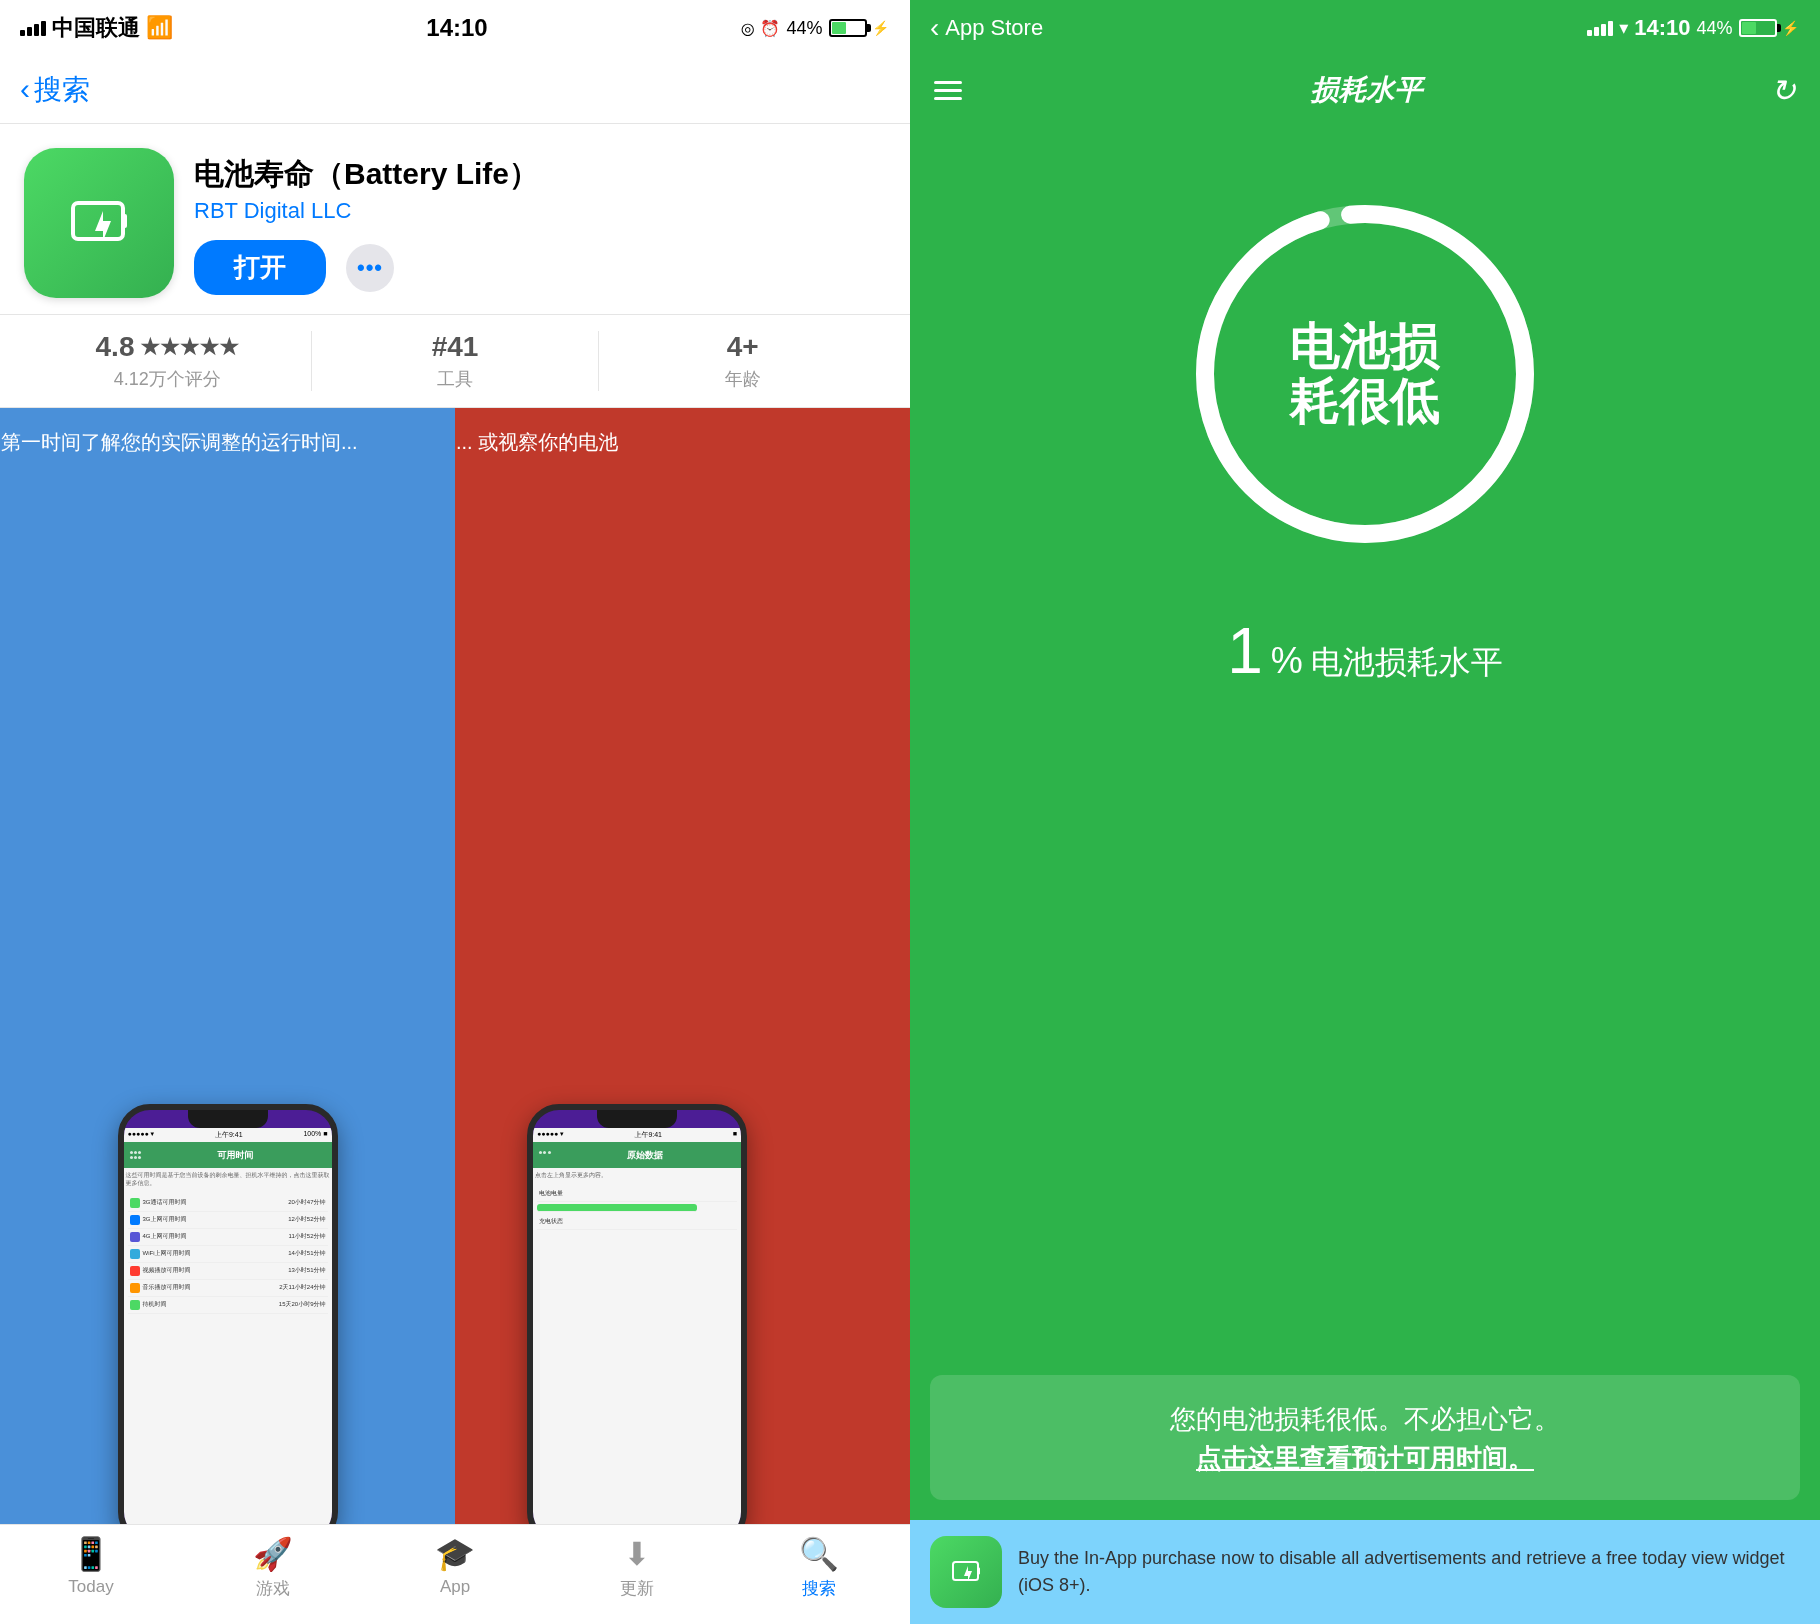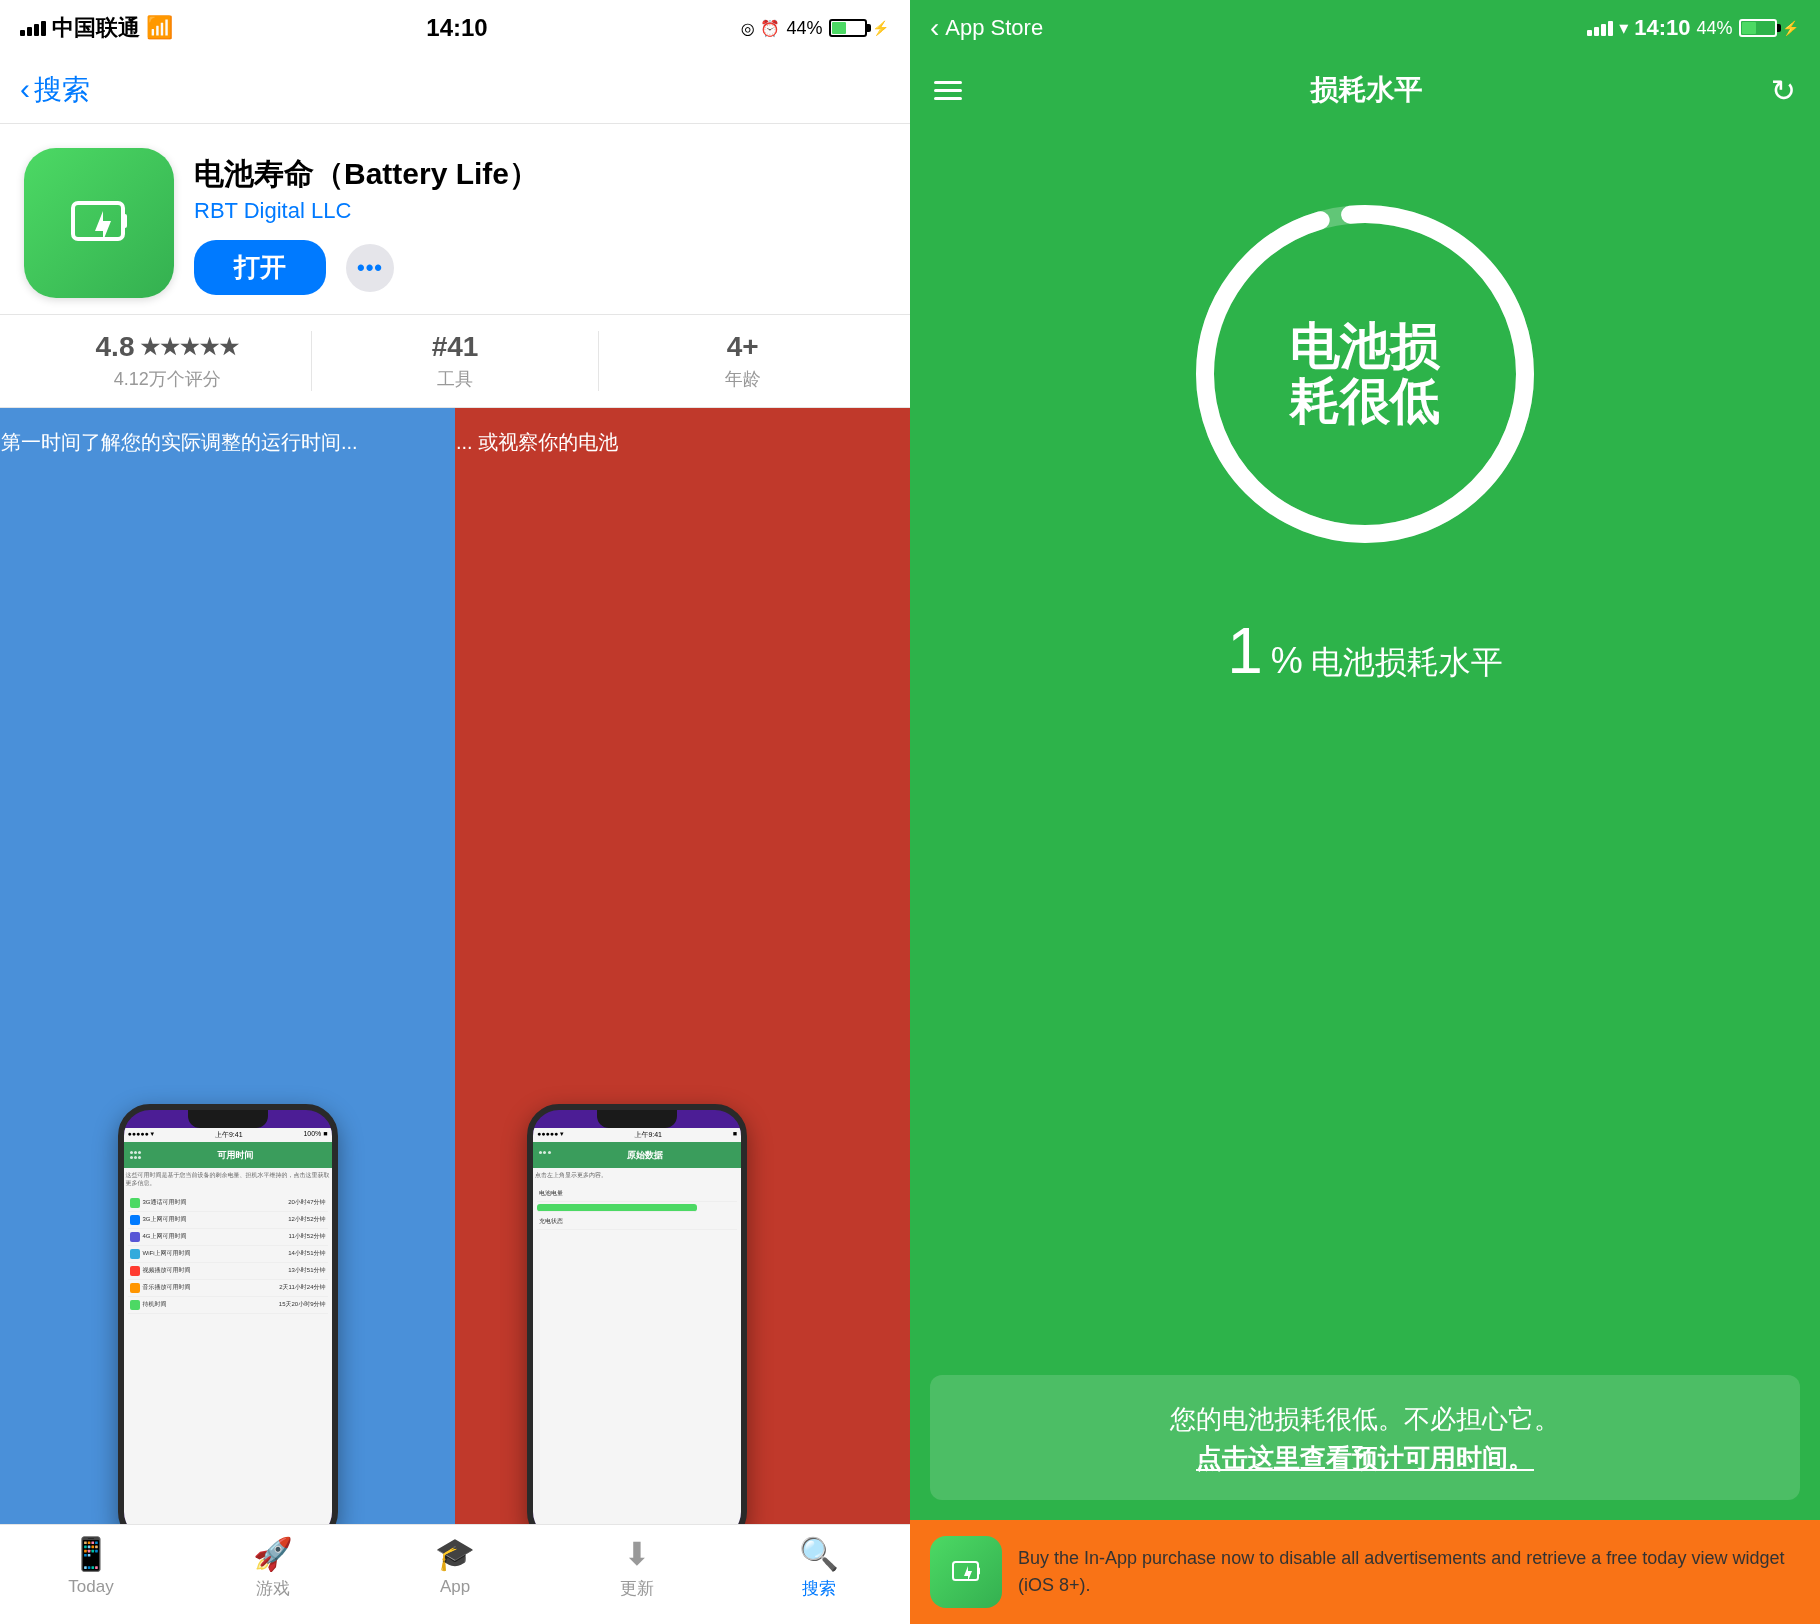--- a/index.html
+++ b/index.html
@@ -399,20 +399,21 @@
     }
 
     
     .right-nav-bar {
       height: 68px;
       display: flex;
       align-items: center;
       justify-content: space-between;
       padding: 0 24px;
       background: #2db34a;
+      font-style: italic;
     }
     .hamburger-icon {
       display: flex;
       flex-direction: column;
       gap: 5px;
       cursor: pointer;
     }
     .hamburger-line {
       width: 28px;
       height: 3px;
@@ -504,21 +505,21 @@
     }
     .bottom-info-link {
       color: #fff;
       font-size: 26px;
       font-weight: 700;
       text-decoration: underline;
     }
 
     
     .ad-banner {
-      background: #f97316;
+      background: #7dd3fc;
       display: flex;
       align-items: center;
       padding: 16px 20px;
       gap: 16px;
       margin: 0;
     }
     .ad-icon {
       width: 72px;
       height: 72px;
       border-radius: 16px;

